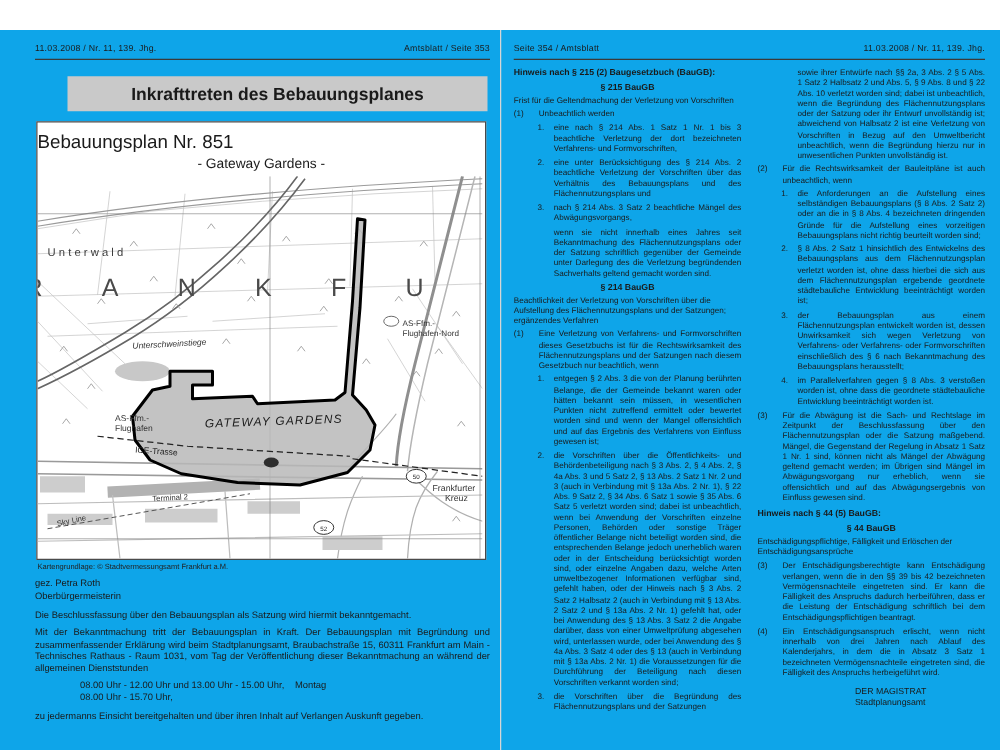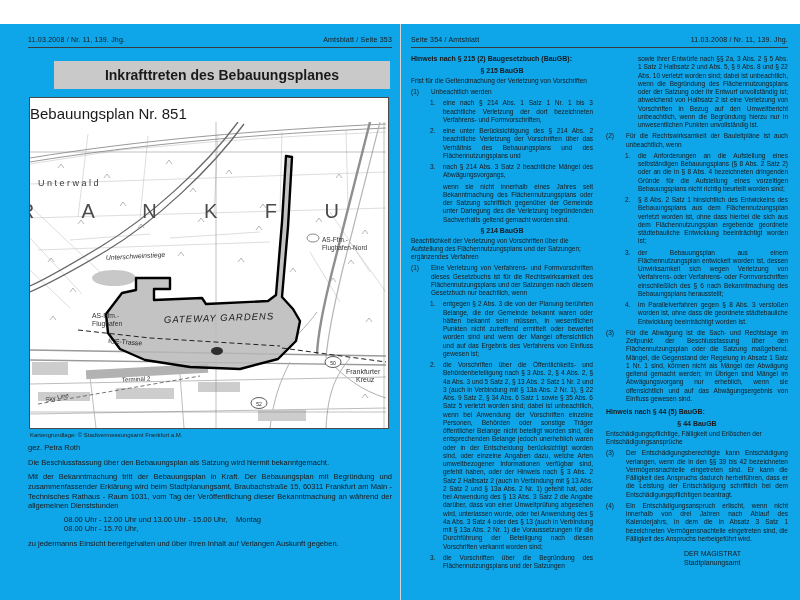--- a/index.html
+++ b/index.html
@@ -41,20 +41,21 @@
   <div class="page left">
     <div class="hdr">
       <span>11.03.2008 / Nr. 11, 139. Jhg.</span>
       <span>Amtsblatt / Seite 353</span>
     </div>
 
     <div class="title-bar">Inkrafttreten des Bebauungsplanes</div>
 
     <div class="map-box">
       <div class="map-title">Bebauungsplan Nr. 851</div>
+      <div class="map-subtitle">- Gateway Gardens -</div>
 
       <svg class="map" viewBox="0 0 356 306">
 
         <g stroke="#c6c6c6" stroke-width="0.6" fill="none">
           <path d="M0,42 L90,28 L180,20 L270,14 L356,10"></path>
           <path d="M58,12 L48,95 M118,14 L110,96 M188,12 L184,92 M252,10 L250,88 M316,8 L318,84"></path>
           <path d="M0,62 L356,50 M0,96 L356,86 M8,128 L240,120"></path>
           <path d="M0,84 L70,150 M0,116 L52,172 M0,148 L40,186"></path>
           <path d="M300,90 L340,150 M320,120 L356,170 M280,130 L310,180"></path>
           <path d="M40,118 L120,112 M140,116 L230,110"></path>
@@ -130,20 +131,21 @@
         <text x="316" y="252" font-size="7" fill="#333">Frankfurter</text>
         <text x="326" y="260" font-size="7" fill="#333">Kreuz</text>
       </svg>
     </div>
 
     <div class="credit">Kartengrundlage: © Stadtvermessungsamt Frankfurt a.M.</div>
 
 
     <div class="sig">
       <div>gez. Petra Roth</div>
+      <div>Oberbürgermeisterin</div>
     </div>
 
     <p class="body-p">Die Beschlussfassung über den Bebauungsplan als Satzung wird hiermit bekanntgemacht.</p>
     <p class="body-p">Mit der Bekanntmachung tritt der Bebauungsplan in Kraft. Der Bebauungsplan mit Begründung und zusammenfassender Erklärung wird beim Stadtplanungsamt, Braubachstraße 15, 60311 Frankfurt am Main - Technisches Rathaus - Raum 1031, vom Tag der Veröffentlichung dieser Bekanntmachung an während der allgemeinen Dienststunden</p>
 
     <div class="hours">
       <span>08.00 Uhr - 12.00 Uhr und 13.00 Uhr - 15.00 Uhr,</span>
       <span>Montag</span>
       <span>08.00 Uhr - 15.70 Uhr,</span>
     </div>

